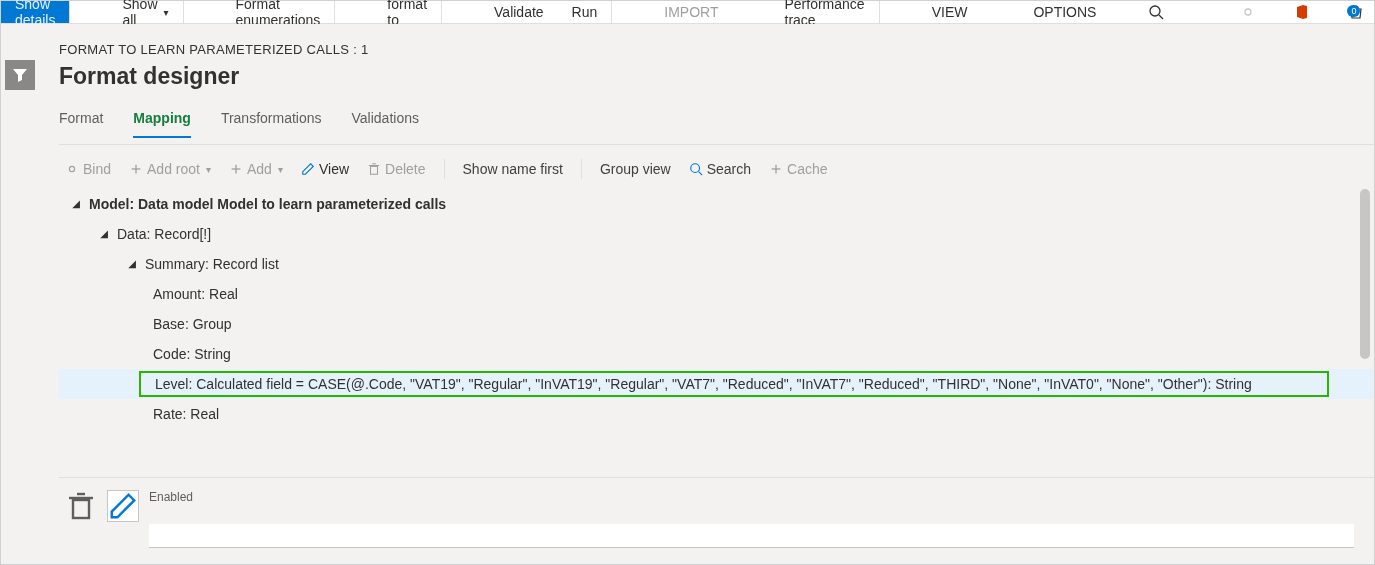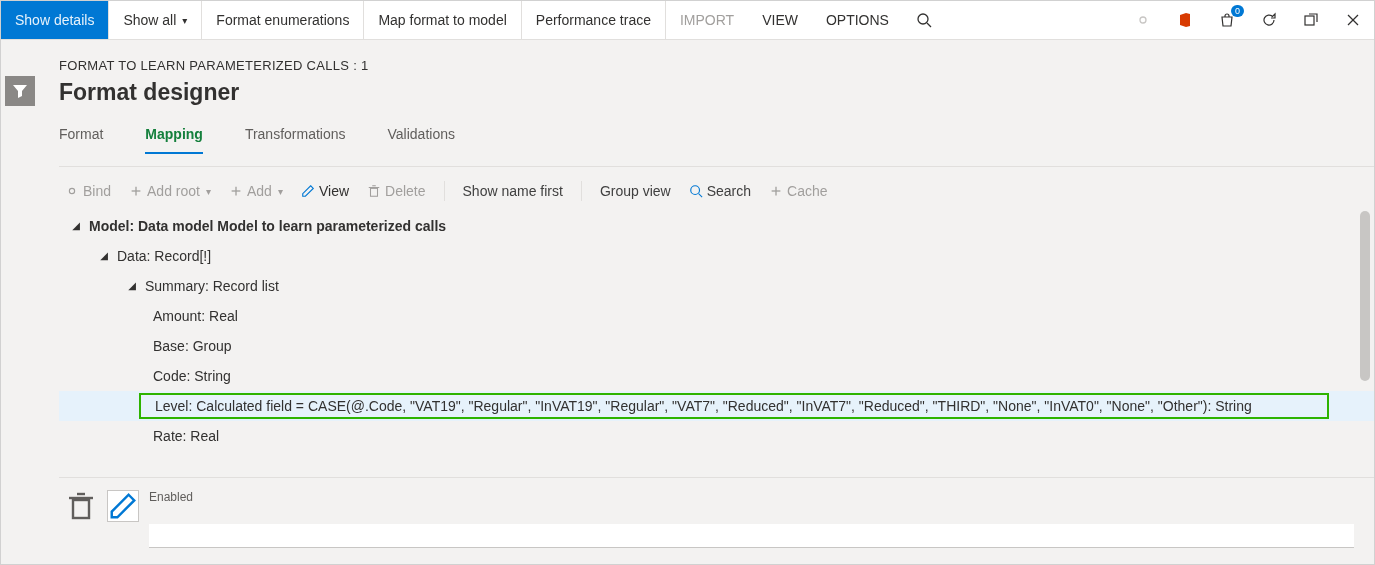--- a/index.html
+++ b/index.html
@@ -1,41 +1,41 @@
 <!DOCTYPE html>
 <html><head>
 <meta charset="utf-8">
 <style>
   * { box-sizing: border-box; margin: 0; padding: 0; }
   html, body { width: 1375px; height: 565px; font-family: "Segoe UI", Arial, sans-serif; font-size: 14px; color: #323130; background: #f3f2f1; overflow: hidden; }
   .root { display: flex; flex-direction: column; width: 100%; height: 100%; border: 1px solid #d1d1d1; }
 
   
-  .ribbon { display: flex; align-items: stretch; height: 39px; background: #ffffff; border-bottom: 1px solid #e1dfdd; }
+  .ribbon { display: flex; align-items: stretch; height: 23px; background: #ffffff; border-bottom: 1px solid #e1dfdd; gap: 38px; }
   .ribbon-btn { display: flex; align-items: center; padding: 0 14px; font-size: 14px; color: #323130; cursor: pointer; border-right: 1px solid #e1dfdd; }
   .ribbon-btn.primary { background: #0078d4; color: #e6f2fb;}
   .ribbon-btn.disabled { color: #a19f9d; }
   .ribbon-btn .chev { margin-left: 6px; font-size: 10px; }
   .ribbon-group { display: flex; align-items: stretch; }
   .ribbon-spacer { flex: 1; }
   .ribbon-icon { width: 42px; display:flex; align-items:center; justify-content:center; cursor:pointer; }
   .ribbon-icon svg { width:16px; height:16px; }
   .ribbon .noborder { border-right: none; }
 
   
   .body { display:flex; flex:1; overflow:hidden; }
   .leftrail { width:38px; background:#f3f2f1; display:flex; flex-direction:column; align-items:center; padding-top:36px; }
   .leftrail .funnel { width:30px; height:30px; background:#8a8886; display:flex; align-items:center; justify-content:center; }
   .leftrail .funnel svg { fill:#fff; width:16px; height:16px; }
 
   
   .main { flex:1; display:flex; flex-direction:column; background:#f3f2f1; padding: 18px 0 0 20px; overflow:hidden; }
   .breadcrumb { font-size:13px; color:#323130; letter-spacing:.3px; margin-bottom:6px; }
   .title { font-size:23px; font-weight:600; margin-bottom:14px;}
-  .tabs { display:flex; gap:42px; border-bottom:1px solid #e1dfdd; padding-bottom:12px; margin-bottom:0;}
+  .tabs { display:flex; gap:30px; border-bottom:1px solid #e1dfdd; padding-bottom:6px; margin-bottom:0;}
   .tab { padding: 6px 0 10px 0; font-size:14px; color:#605e5c; cursor:pointer; }
   .tab.active { color:#15803d; font-weight:600; border-bottom:2px solid #0078d4;}
   .toolbar { display:flex; align-items:center; gap:18px; padding: 14px 0 10px 6px; font-size:14px;}
   .tb-item { display:flex; align-items:center; gap:4px; color:#605e5c; cursor:pointer; }
   .tb-item.blue { color:#404040; }
   .tb-item.disabled { color:#a19f9d; }
   .tb-sep { width:1px; height:20px; background:#e1dfdd; }
   .tb-item svg { width:14px; height:14px; }
   .tb-item .chev { font-size:10px; margin-left:2px; }
 
@@ -72,25 +72,33 @@
     <div class="ribbon-btn">
         <span>Show all</span>
         <span class="chev">▾</span>
       </div>
     <div class="ribbon-btn">
         <span>Format enumerations</span>
       </div>
     <div class="ribbon-btn">
         <span>Map format to model</span>
       </div>
-    <div class="ribbon-btn">
-        <span>Performance trace</span>
-      </div>
+    <div class="ribbon-group">
+      <div class="ribbon-btn noborder" style="border-right:none;">
+          <span>Validate</span>
+        </div>
+      <div class="ribbon-btn">
+          <span>Run</span>
+        </div>
+    </div>
     <div class="ribbon-btn noborder disabled">
         <span>IMPORT</span>
+      </div>
+    <div class="ribbon-btn">
+        <span>Performance trace</span>
       </div>
     <div class="ribbon-btn noborder">
         <span>VIEW</span>
       </div>
     <div class="ribbon-btn noborder">
         <span>OPTIONS</span>
       </div>
     <div class="ribbon-icon noborder">
       <svg viewBox="0 0 16 16" fill="none" stroke="#323130" stroke-width="1.3">
           <circle cx="7" cy="7" r="5"></circle>

